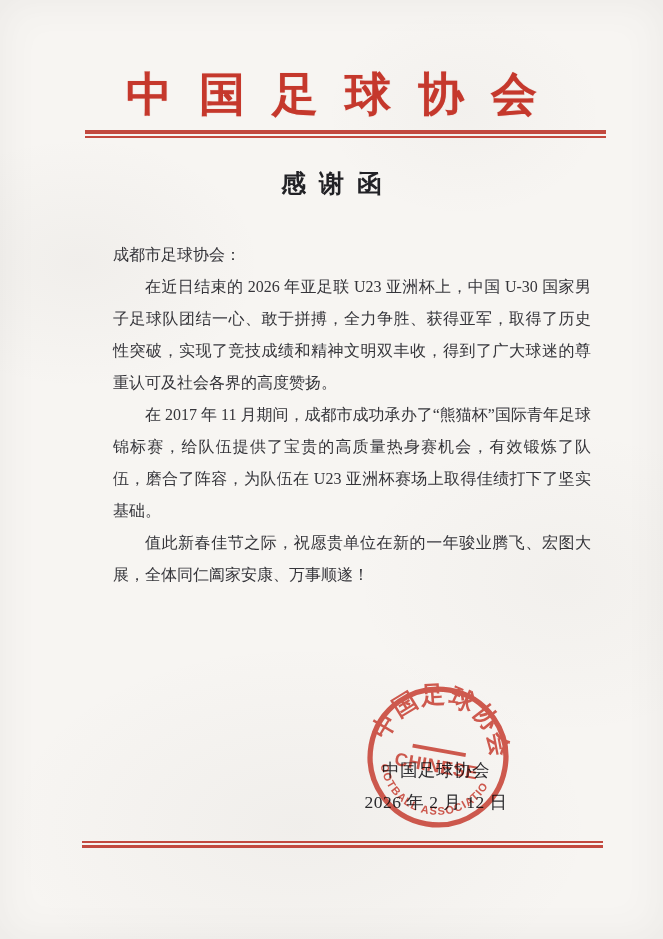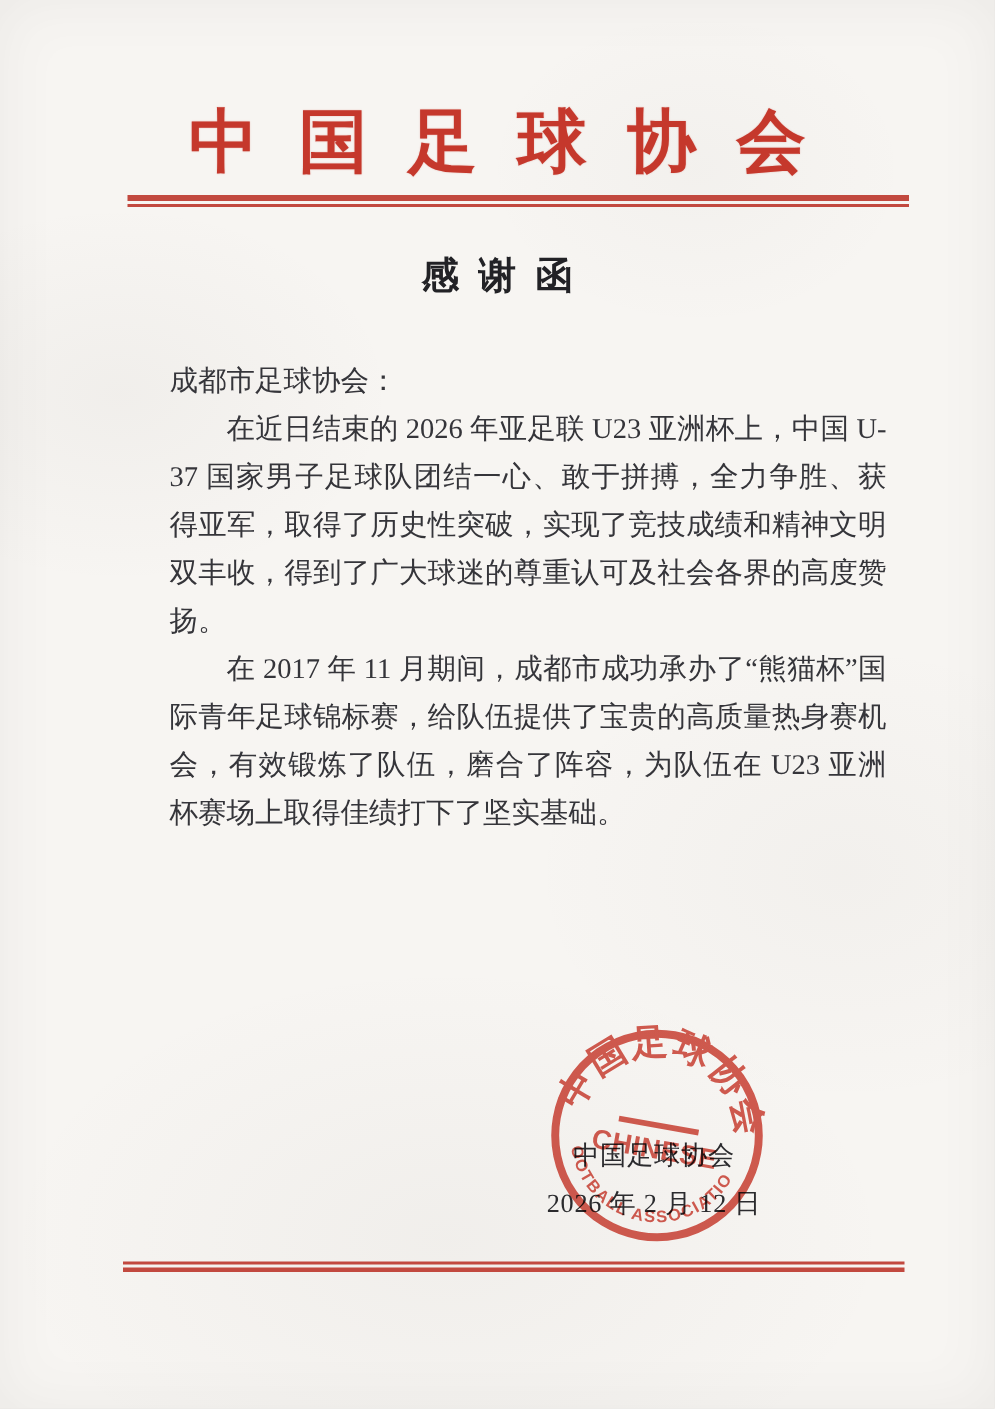--- a/index.html
+++ b/index.html
@@ -40,21 +40,21 @@
   .rule-top .thin{height:1.5px;background:var(--rule);}
   .doc-title{
     position:absolute;top:167px;left:0;width:100%;
     text-align:center;color:#222226;
     font-size:25px;font-weight:bold;
   }
   .doc-title span{letter-spacing:13px;margin-right:-13px;}
   .letter-body{
     position:absolute;left:113px;top:239px;width:478px;
     color:var(--ink);
-    font-size:19px;line-height:32px;
+    font-size:16px;line-height:32px;
     text-align:justify;
   }
   .letter-body p{margin:0;}
   .letter-body p.para{text-indent:2em;}
   .signature{
     position:absolute;left:286px;top:754px;width:300px;
     text-align:center;color:var(--sig-ink);
     font-size:17.5px;line-height:32px;
     z-index:1;
   }
@@ -105,22 +105,23 @@
     <div class="gap"></div>
     <div class="thin"></div>
   </div>
 
   <h2 class="doc-title">
     <span>感谢函</span>
   </h2>
 
   <main class="letter-body">
     <p class="salutation">成都市足球协会：</p>
-    <p class="para">在近日结束的 2026 年亚足联 U23 亚洲杯上，中国 U-37 国家男子足球队团结一心、敢于拼搏，全力争胜、获得亚军，取得了历史性突破，实现了竞技成绩和精神文明双丰收，得到了广大球迷的尊重认可及社会各界的高度赞扬。</p>
+    <p class="para">在近日结束的 2026 年亚足联 U23 亚洲杯上，中国 U-30 国家男子足球队团结一心、敢于拼搏，全力争胜、获得亚军，取得了历史性突破，实现了竞技成绩和精神文明双丰收，得到了广大球迷的尊重认可及社会各界的高度赞扬。</p>
     <p class="para">在 2017 年 11 月期间，成都市成功承办了“熊猫杯”国际青年足球锦标赛，给队伍提供了宝贵的高质量热身赛机会，有效锻炼了队伍，磨合了阵容，为队伍在 U23 亚洲杯赛场上取得佳绩打下了坚实基础。</p>
+    <p class="para">值此新春佳节之际，祝愿贵单位在新的一年骏业腾飞、宏图大展，全体同仁阖家安康、万事顺遂！</p>
   </main>
 
   <div class="signature">
     <div class="sig-name">中国足球协会</div>
     <div class="sig-date">2026 年 2 月 12 日</div>
   </div>
 
   <svg class="stamp" viewBox="0 0 160 160" aria-hidden="true">
     <g transform="rotate(10 80 80)">
       <circle class="ring" cx="80" cy="80" r="70.5"></circle>

